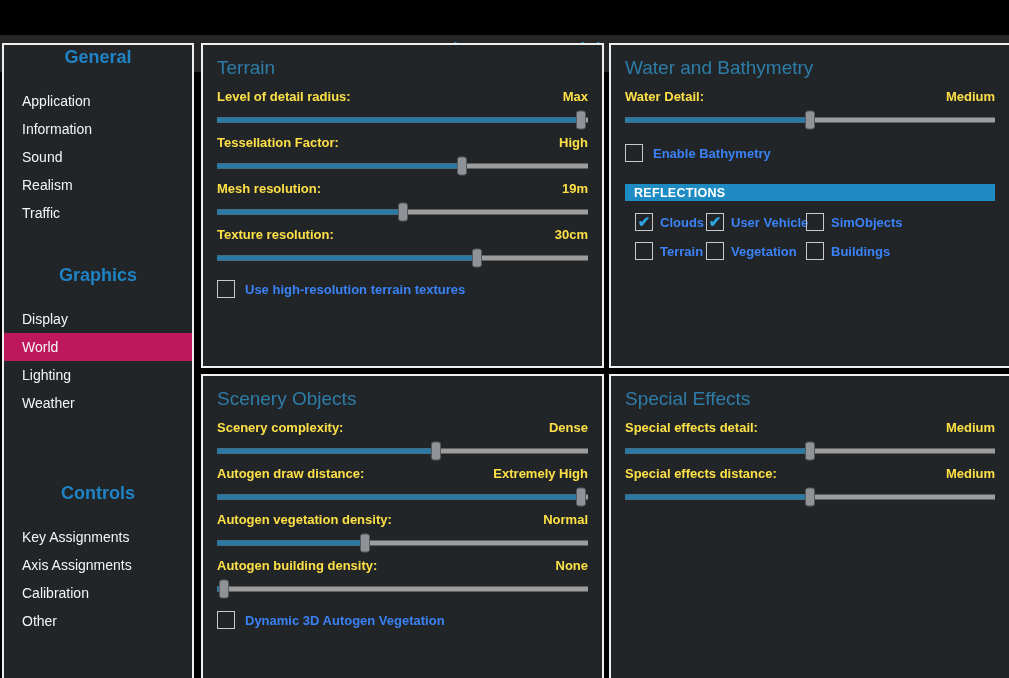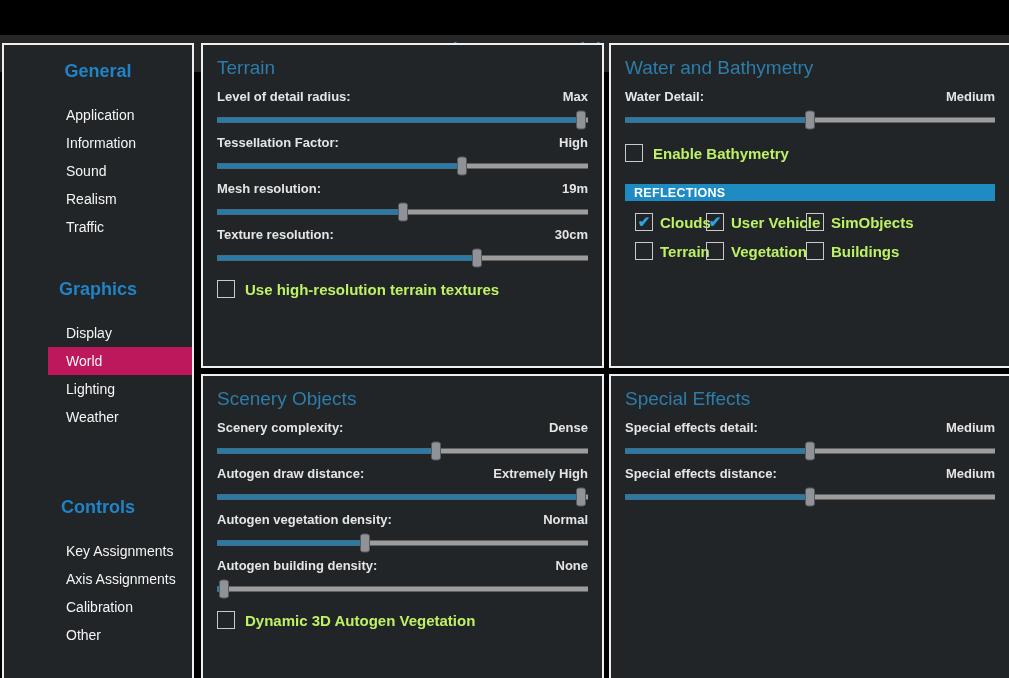--- a/index.html
+++ b/index.html
@@ -31,41 +31,41 @@
   .panel-title {
     font-size: 19px; font-weight: 300; color: #2e7ca8;
     line-height: 22px; margin-bottom: 9px;
   }
   
   .sidebar { left: 2px; top: 43px; width: 192px; height: 640px; }
   .side-header {
     text-align: center; font-size: 18px; font-weight: bold; color: #1f83c5;
     line-height: 24px;
   }
-  .side-header.h-general  { margin-top: 14px; }
+  .side-header.h-general  { }
   .side-header.h-graphics { margin-top: 36px; }
   .side-header.h-controls { margin-top: 64px; }
-  .side-list { margin-top: 18px; padding-left: 44px; }
+  .side-list { margin-top: 18px; }
   .side-item {
     height: 28px; line-height: 28px; padding-left: 18px;
     font-size: 14px; color: #f5f5f5; cursor: pointer; white-space: nowrap;
   }
   .side-item.active { background: #be185d; }
   
   .p-terrain { left: 201px; top: 43px;  width: 403px; height: 325px; }
   .p-water   { left: 609px; top: 43px;  width: 402px; height: 325px; }
   .p-scenery { left: 201px; top: 374px; width: 403px; height: 310px; }
   .p-effects { left: 609px; top: 374px; width: 402px; height: 310px; }
   
   .srow { margin-bottom: 4px; }
   .slabel-row {
     display: flex; justify-content: space-between; align-items: baseline;
     line-height: 18px; margin-bottom: 4px;
   }
-  .slabel, .svalue { font-size: 13px; font-weight: bold; color: #e5e5e5; }
+  .slabel, .svalue { font-size: 13px; font-weight: bold; color: #fde047; }
   .strack-wrap { position: relative; height: 20px; }
   .strack {
     position: absolute; left: 0; right: 0; top: 50%; height: 5px;
     transform: translateY(-50%); background: #9d9d9d;
   }
   .sfill { position: absolute; left: 0; top: 0; height: 5px; background: #2b7aa6; }
   .sthumb {
     position: absolute; top: 50%; transform: translateY(-50%);
     width: 10px; height: 19px; border-radius: 3px;
     background: #8f9296; border: 1px solid #56595c; cursor: pointer;
@@ -75,21 +75,21 @@
   .cbox {
     width: 18px; height: 18px; border: 1px solid #c9c9c9;
     display: flex; align-items: center; justify-content: center;
     flex: 0 0 auto; background: transparent;
   }
   .cbox .check {
     display: none; color: #2ea3e0; font-size: 15px; font-weight: bold;
     line-height: 1; transform: translateY(-1px);
   }
   .cbrow.checked .cbox .check { display: block; }
-  .cblabel { font-size: 15px; font-weight: bold; color: #bef264; margin-left: 10px; white-space: nowrap; }
+  .cblabel { font-size: 13px; font-weight: bold; color: #3b82f6; margin-left: 10px; white-space: nowrap; }
   .cb-standalone { margin-top: 12px; }
   .cb-bathy { margin-top: 14px; }
   
   .refl-bar {
     margin-top: 22px; height: 17px; background: #1e8bc3;
     display: flex; align-items: center; padding-left: 9px;
   }
   .refl-bar span { font-size: 12.5px; font-weight: bold; color: #fff; letter-spacing: .3px; }
   .refl-grid {
     margin: 12px 0 0 10px;

